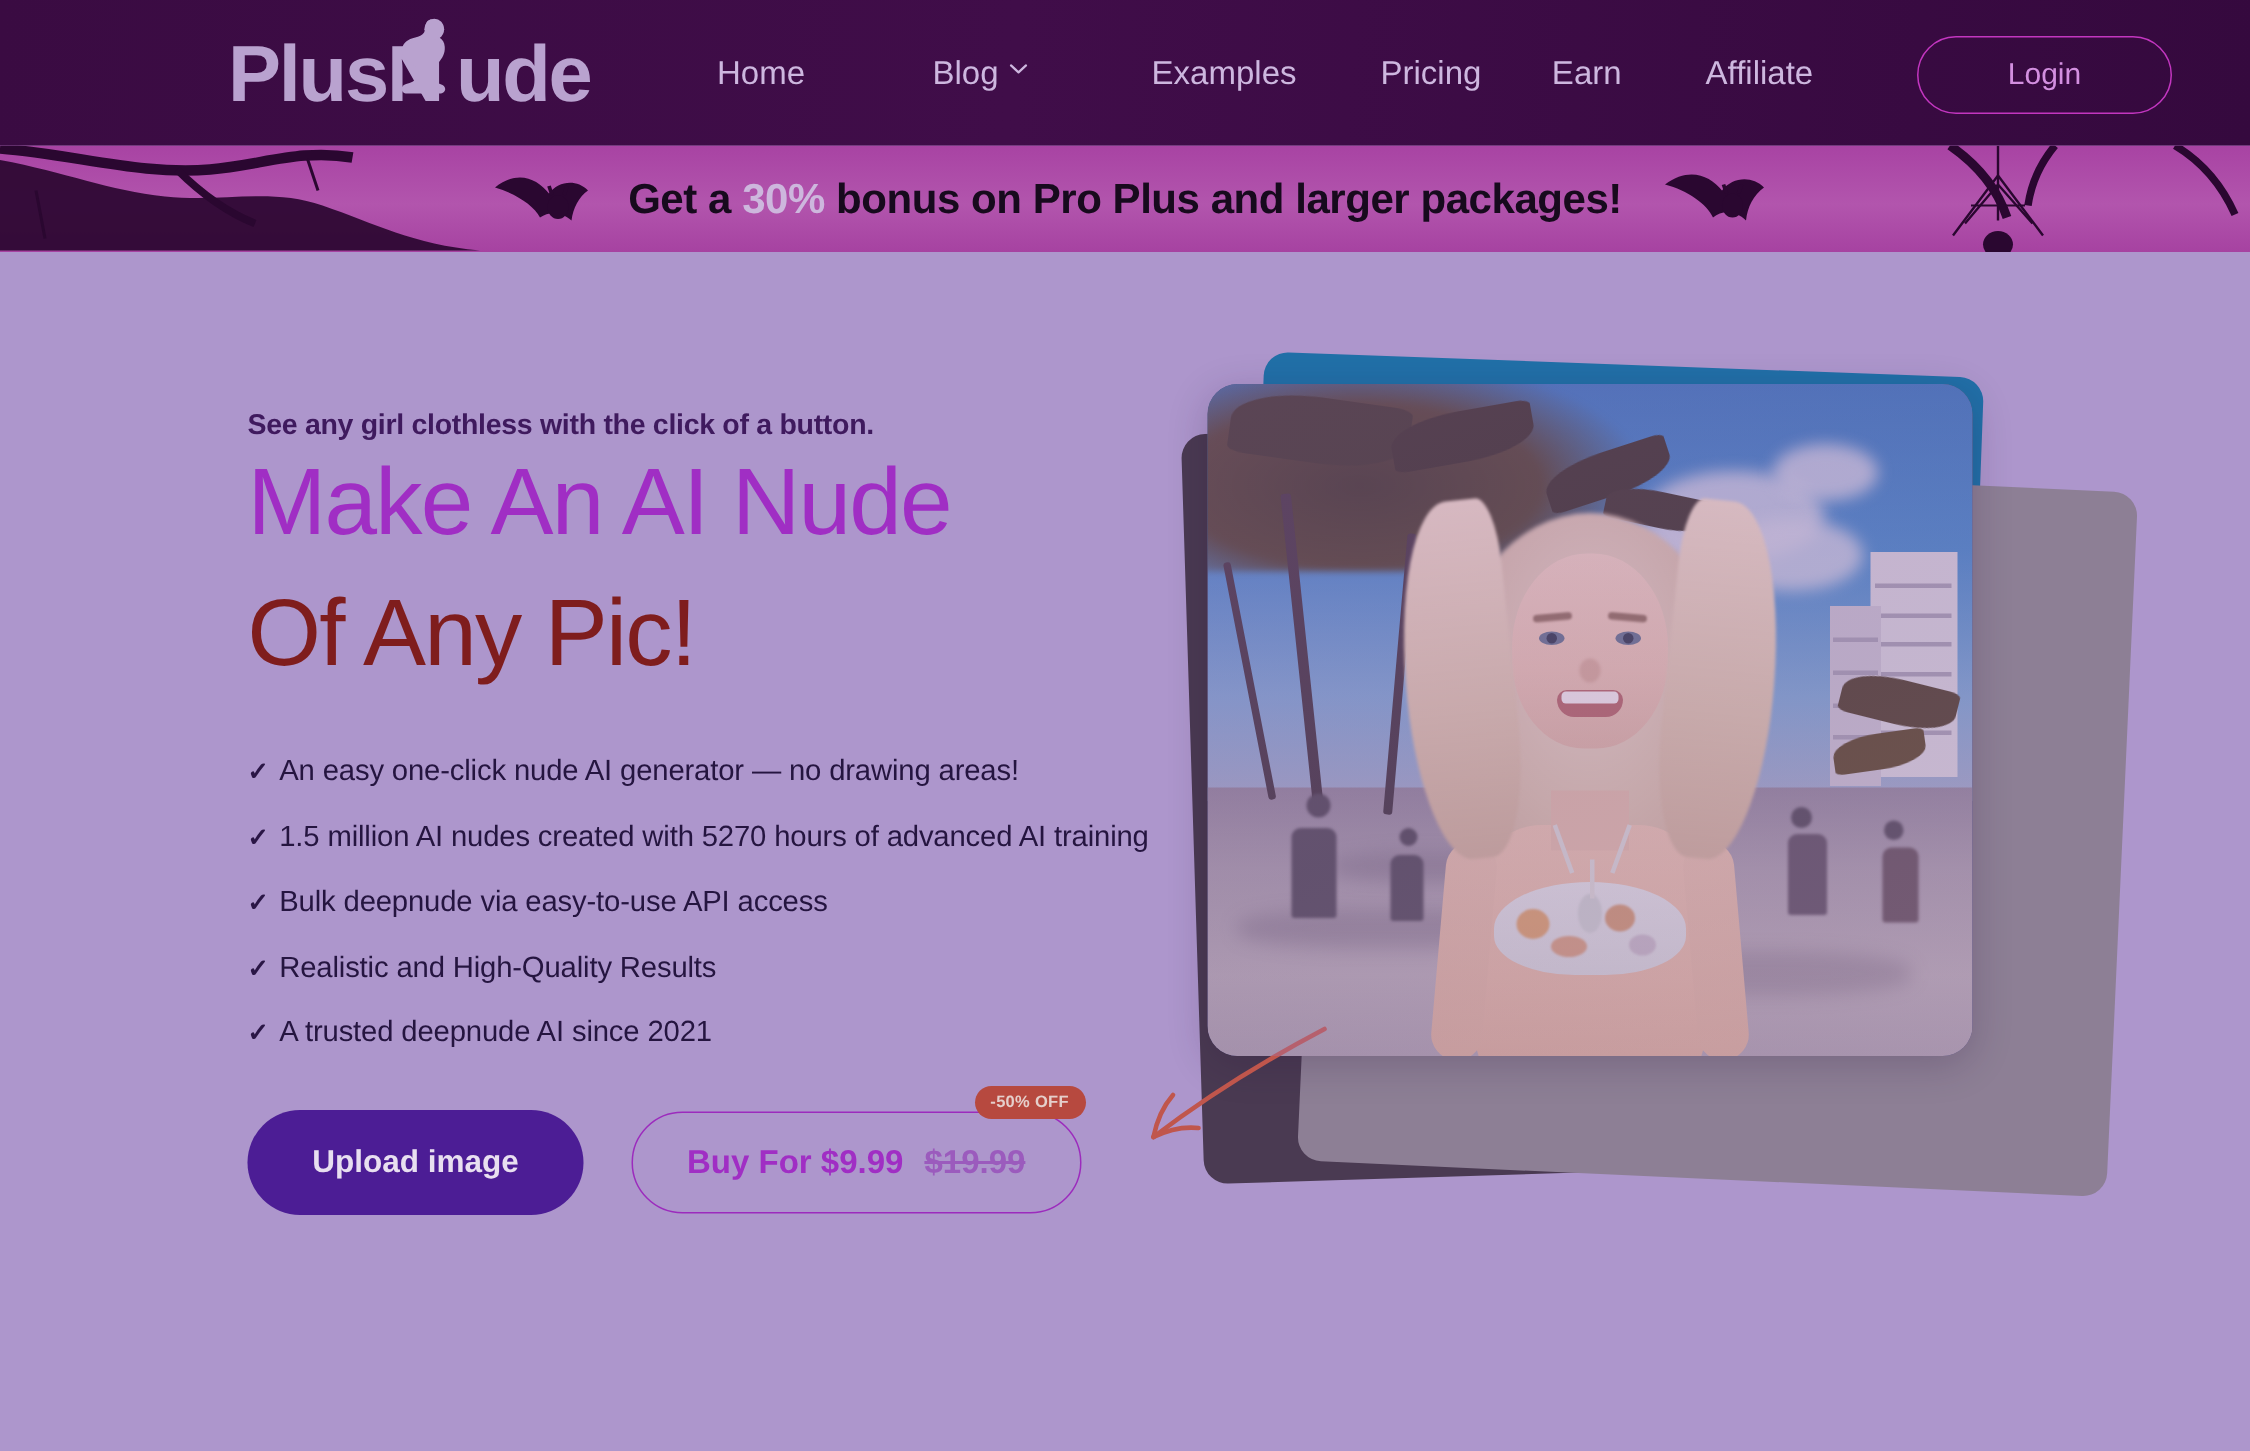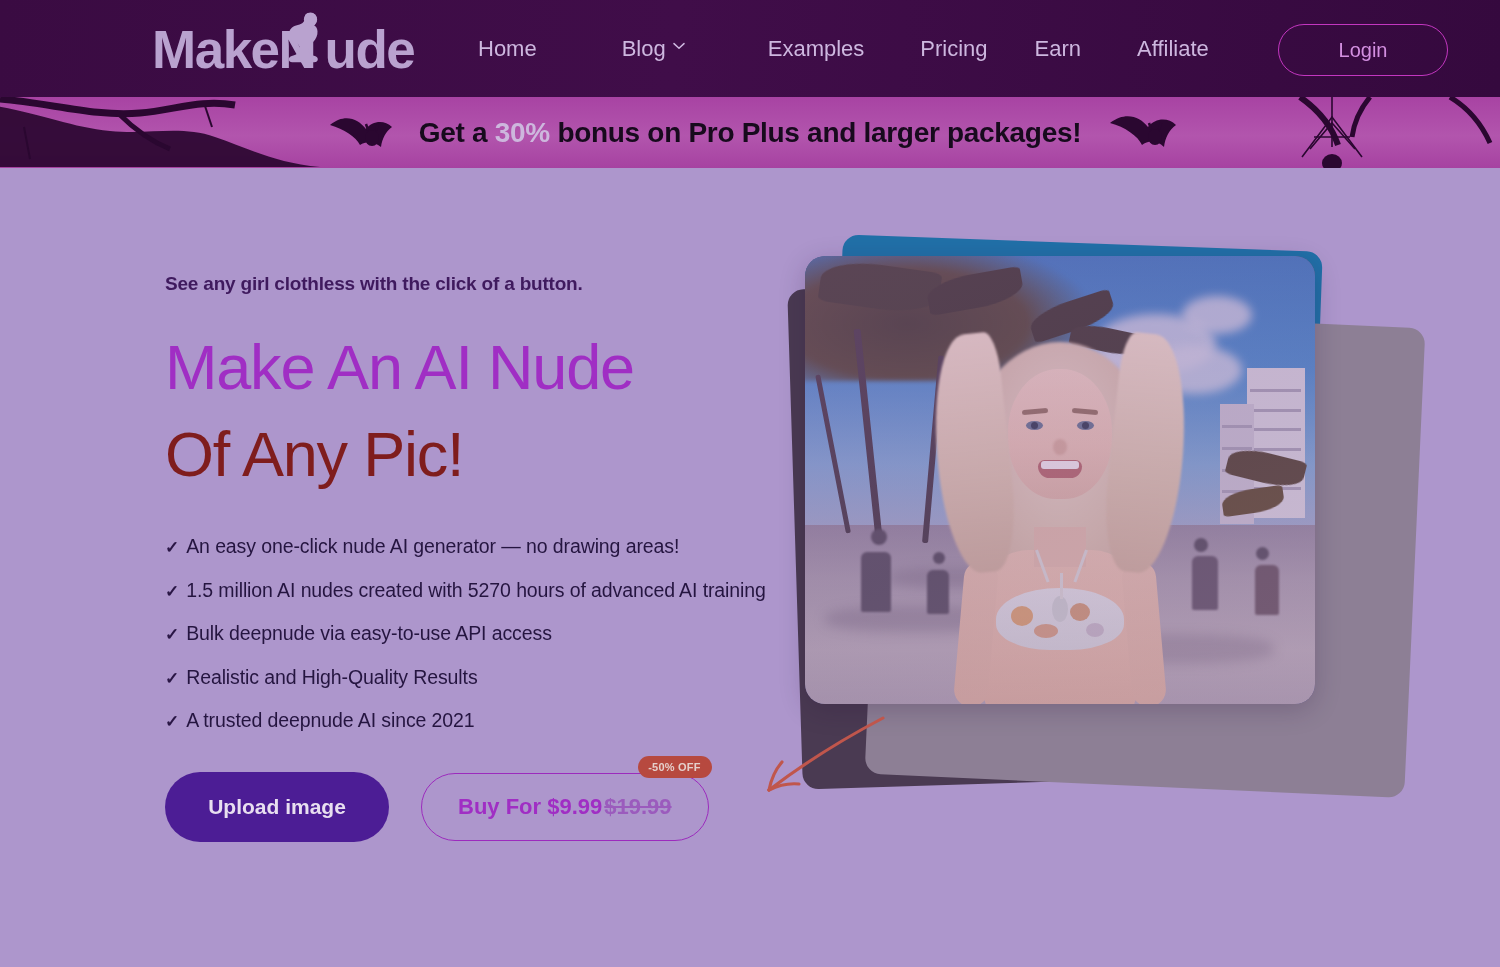--- a/index.html
+++ b/index.html
@@ -74,21 +74,21 @@
     letter-spacing:-0.3px; white-space:nowrap;
   }
   .banner-text .hl { color:#cdb7dd; }
 
   
   .hero { position:absolute; top:168px; left:0; width:1500px; height:799px; }
 
   .hero-left { position:absolute; left:165px; top:105px; width:640px; }
   .eyebrow {
     font-size:19px; font-weight:700; color:#3f1a5e;
-    letter-spacing:-0.2px; margin-bottom:38px;
+    letter-spacing:-0.2px; margin-bottom:6px;
   }
   .h1 { font-size:63px; font-weight:400; line-height:1.08; letter-spacing:-1.2px; }
   .h1 .l1 { color:#a02ec4; display:block; }
   .h1 .l2 { color:#7f1d1d; display:block; margin-top:19px; }
 
   .features { margin-top:47px; }
   .feature {
     display:flex; align-items:baseline; gap:7px;
     font-size:19.5px; color:#251540; margin-bottom:20.5px;
     letter-spacing:-0.1px; white-space:nowrap;
@@ -101,21 +101,21 @@
     background:#4c1d95; color:#e8dff0;
     font-size:21px; font-weight:700; cursor:pointer;
     font-family:"Liberation Sans",sans-serif;
   }
   .buy-wrap { position:relative; }
   .buy-btn {
     height:68px; padding:0 36px; border-radius:34px;
     border:1.7px solid #9c2bbd; background:transparent;
     color:#a02ec4; font-size:22px; font-weight:700; cursor:pointer;
     font-family:"Liberation Sans",sans-serif;
-    display:flex; align-items:center; gap:2px; white-space:nowrap;
+    display:flex; align-items:center; gap:14px; white-space:nowrap;
   }
   .buy-btn .old { color:#9b5bbd; text-decoration:line-through; font-weight:700;text-align:center; }
   .badge {
     position:absolute; right:-3px; top:-17px;
     background:#b7493f; color:#e5cfcb;
     font-size:11px; font-weight:700; letter-spacing:0.2px;
     padding:5px 11px 5px 10px; border-radius:11px; z-index:5;
     white-space:nowrap;
   }
   .arrow-svg { position:absolute; left:530px; top:-60px; pointer-events:none; z-index:4; }
@@ -216,21 +216,21 @@
   .bik-dot { position:absolute; border-radius:50%; filter:blur(0.6px); }
   .strap { position:absolute; width:3px; background:#d8d6cf; transform-origin:top; }
 </style>
 </head>
 <body>
 
 <div class="header">
 
   <div class="logo">
     <div class="logo-text">
-      <span>Make</span>
+      <span>Plus</span>
       <span class="logo-n-wrap">
         <span style="color:#b9a2cf;">N</span>
         <svg width="52" height="74" viewBox="0 0 52 74" fill="none" aria-hidden="true">
           <path d="M33.5 6c3.6 0 6.4 2.9 6.4 6.5 0 2.3-1.2 4.4-3 5.5 2.2 1.4 3.4 3.4 3.6 6.2.3 4.4-1.5 7.6-4.4 10.8-1.9 2.1-3.5 3.6-4.3 5.6-.6 1.6-.5 3.1.4 4.6 1.2 2.1 3.2 3.2 5.6 3.9 1.8.5 3 1.6 3 3.2 0 1.8-1.5 3-3.6 3H15.2c-2 0-3.4-1.2-3.4-3 0-1.7 1.2-2.8 3-3.3 3.2-.8 5.6-2 7.2-4.2 1.2-1.7 1.3-3.5.5-5.3-.8-1.8-2.3-3.1-4.4-4.3-3-1.7-5-3.6-5.8-6.4-.9-3.1.1-6 2.5-8.1 1.6-1.4 3.6-2.2 6-2.7 2.6-.5 4.5-1.5 5.8-3.2 1-1.3 1.4-2.7 1.3-4.4-.1-2.6 1.5-4.4 3.9-4.4h1.7z" fill="#b9a2cf"></path>
           <ellipse cx="33.5" cy="12.5" rx="6.6" ry="7" fill="#b9a2cf"></ellipse>
         </svg>
       </span>
       <span>ude</span>
     </div>
   </div>

